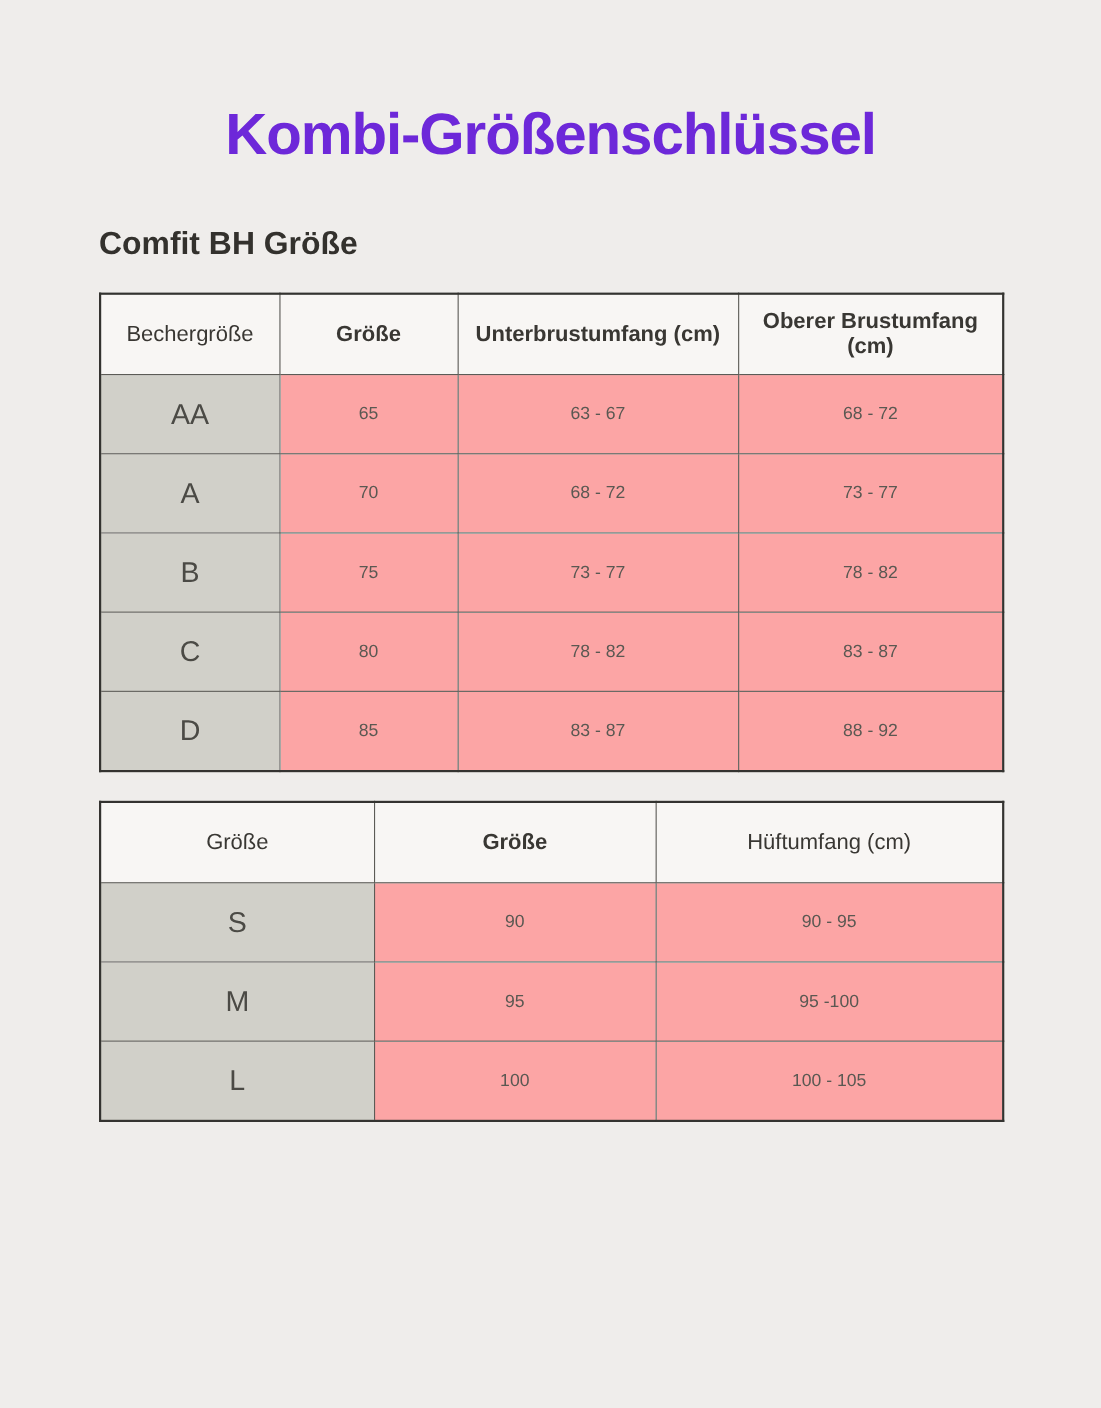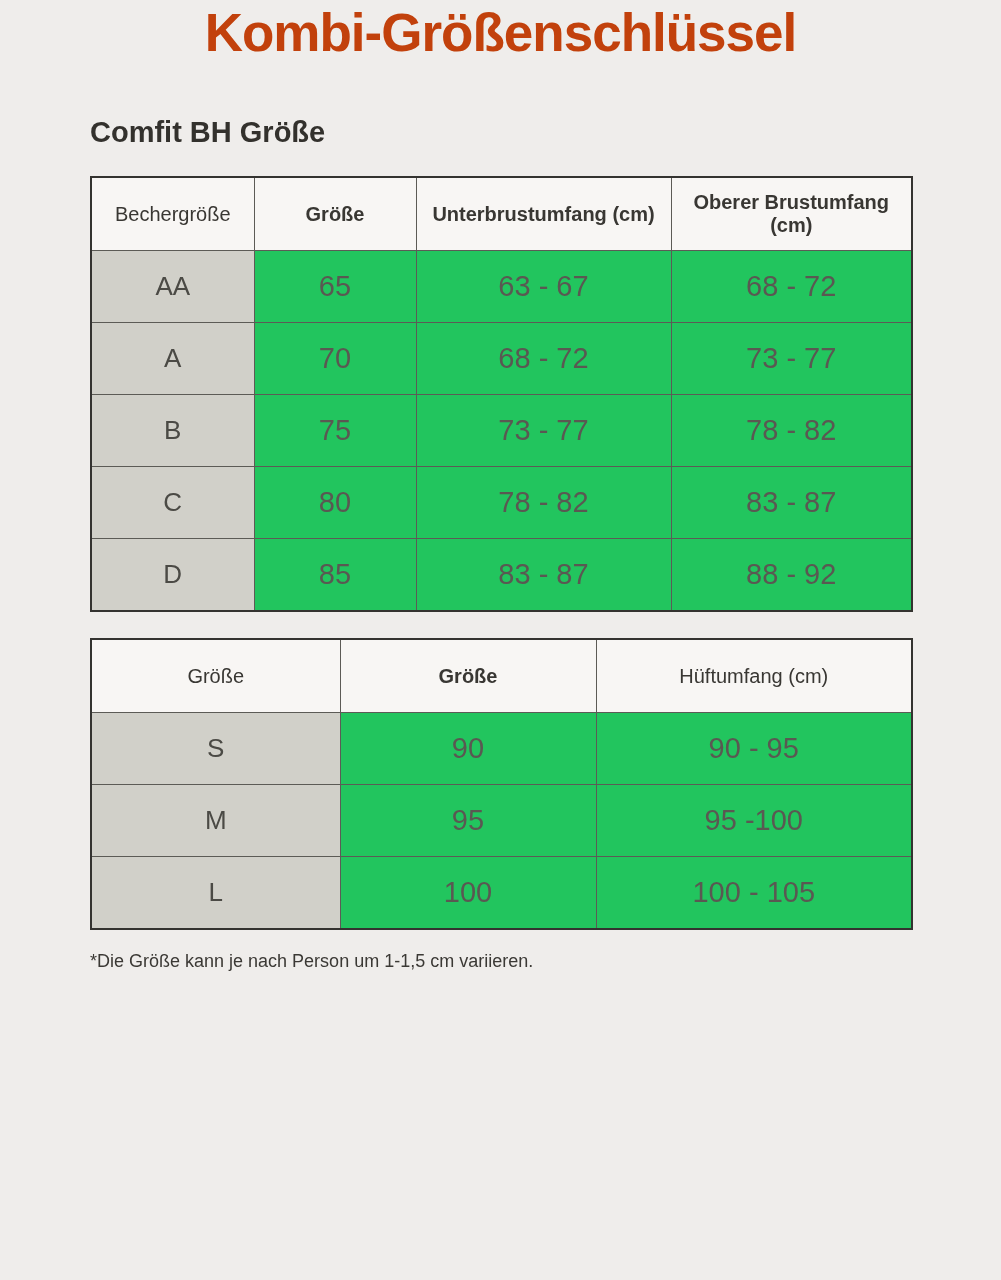--- a/index.html
+++ b/index.html
@@ -14,26 +14,27 @@
     color: #33312d;
     overflow: hidden;
   }
   .page {
     padding: 0 90px;
     box-sizing: border-box;
     width: 1001px;
   }
   .page-title {
     margin: 0;
+    padding-top: 90px;
     text-align: center;
     font-size: 53px;
     line-height: 1.25;
     font-weight: 700;
     letter-spacing: -1px;
-    color: #c2410c;
+    color: #6d28d9;
   }
   .page-subtitle {
     margin: 12px 0 0 0;
     text-align: center;
     font-size: 23px;
     line-height: 1.25;
     font-weight: 400;
     color: #3b3935;
   }
   .section-heading {
@@ -68,22 +69,22 @@
     background: #f8f6f4;
     font-size: 20px;
     font-weight: 400;
     color: #393733;
   }
   table.size-table th.th-bold {
     font-weight: 700;
   }
   table.size-table td {
     height: 71px;
-    background: #22c55e;
-    font-size: 29px;
+    background: #fca5a5;
+    font-size: 16px;
     font-weight: 400;
     color: #5a5852;
   }
   table.size-table td.row-label {
     background: #d1d0c9;
     font-size: 26px;
     color: #4b4a45;
   }
   .footnote {
     margin: 21px 0 0 0;
@@ -176,15 +177,14 @@
         <td>95 -100</td>
       </tr>
       <tr>
         <td class="row-label">L</td>
         <td>100</td>
         <td>100 - 105</td>
       </tr>
     </tbody>
   </table>
 
-  <p class="footnote">*Die Größe kann je nach Person um 1-1,5 cm variieren.</p>
 
 </div>
 
 </body></html>

